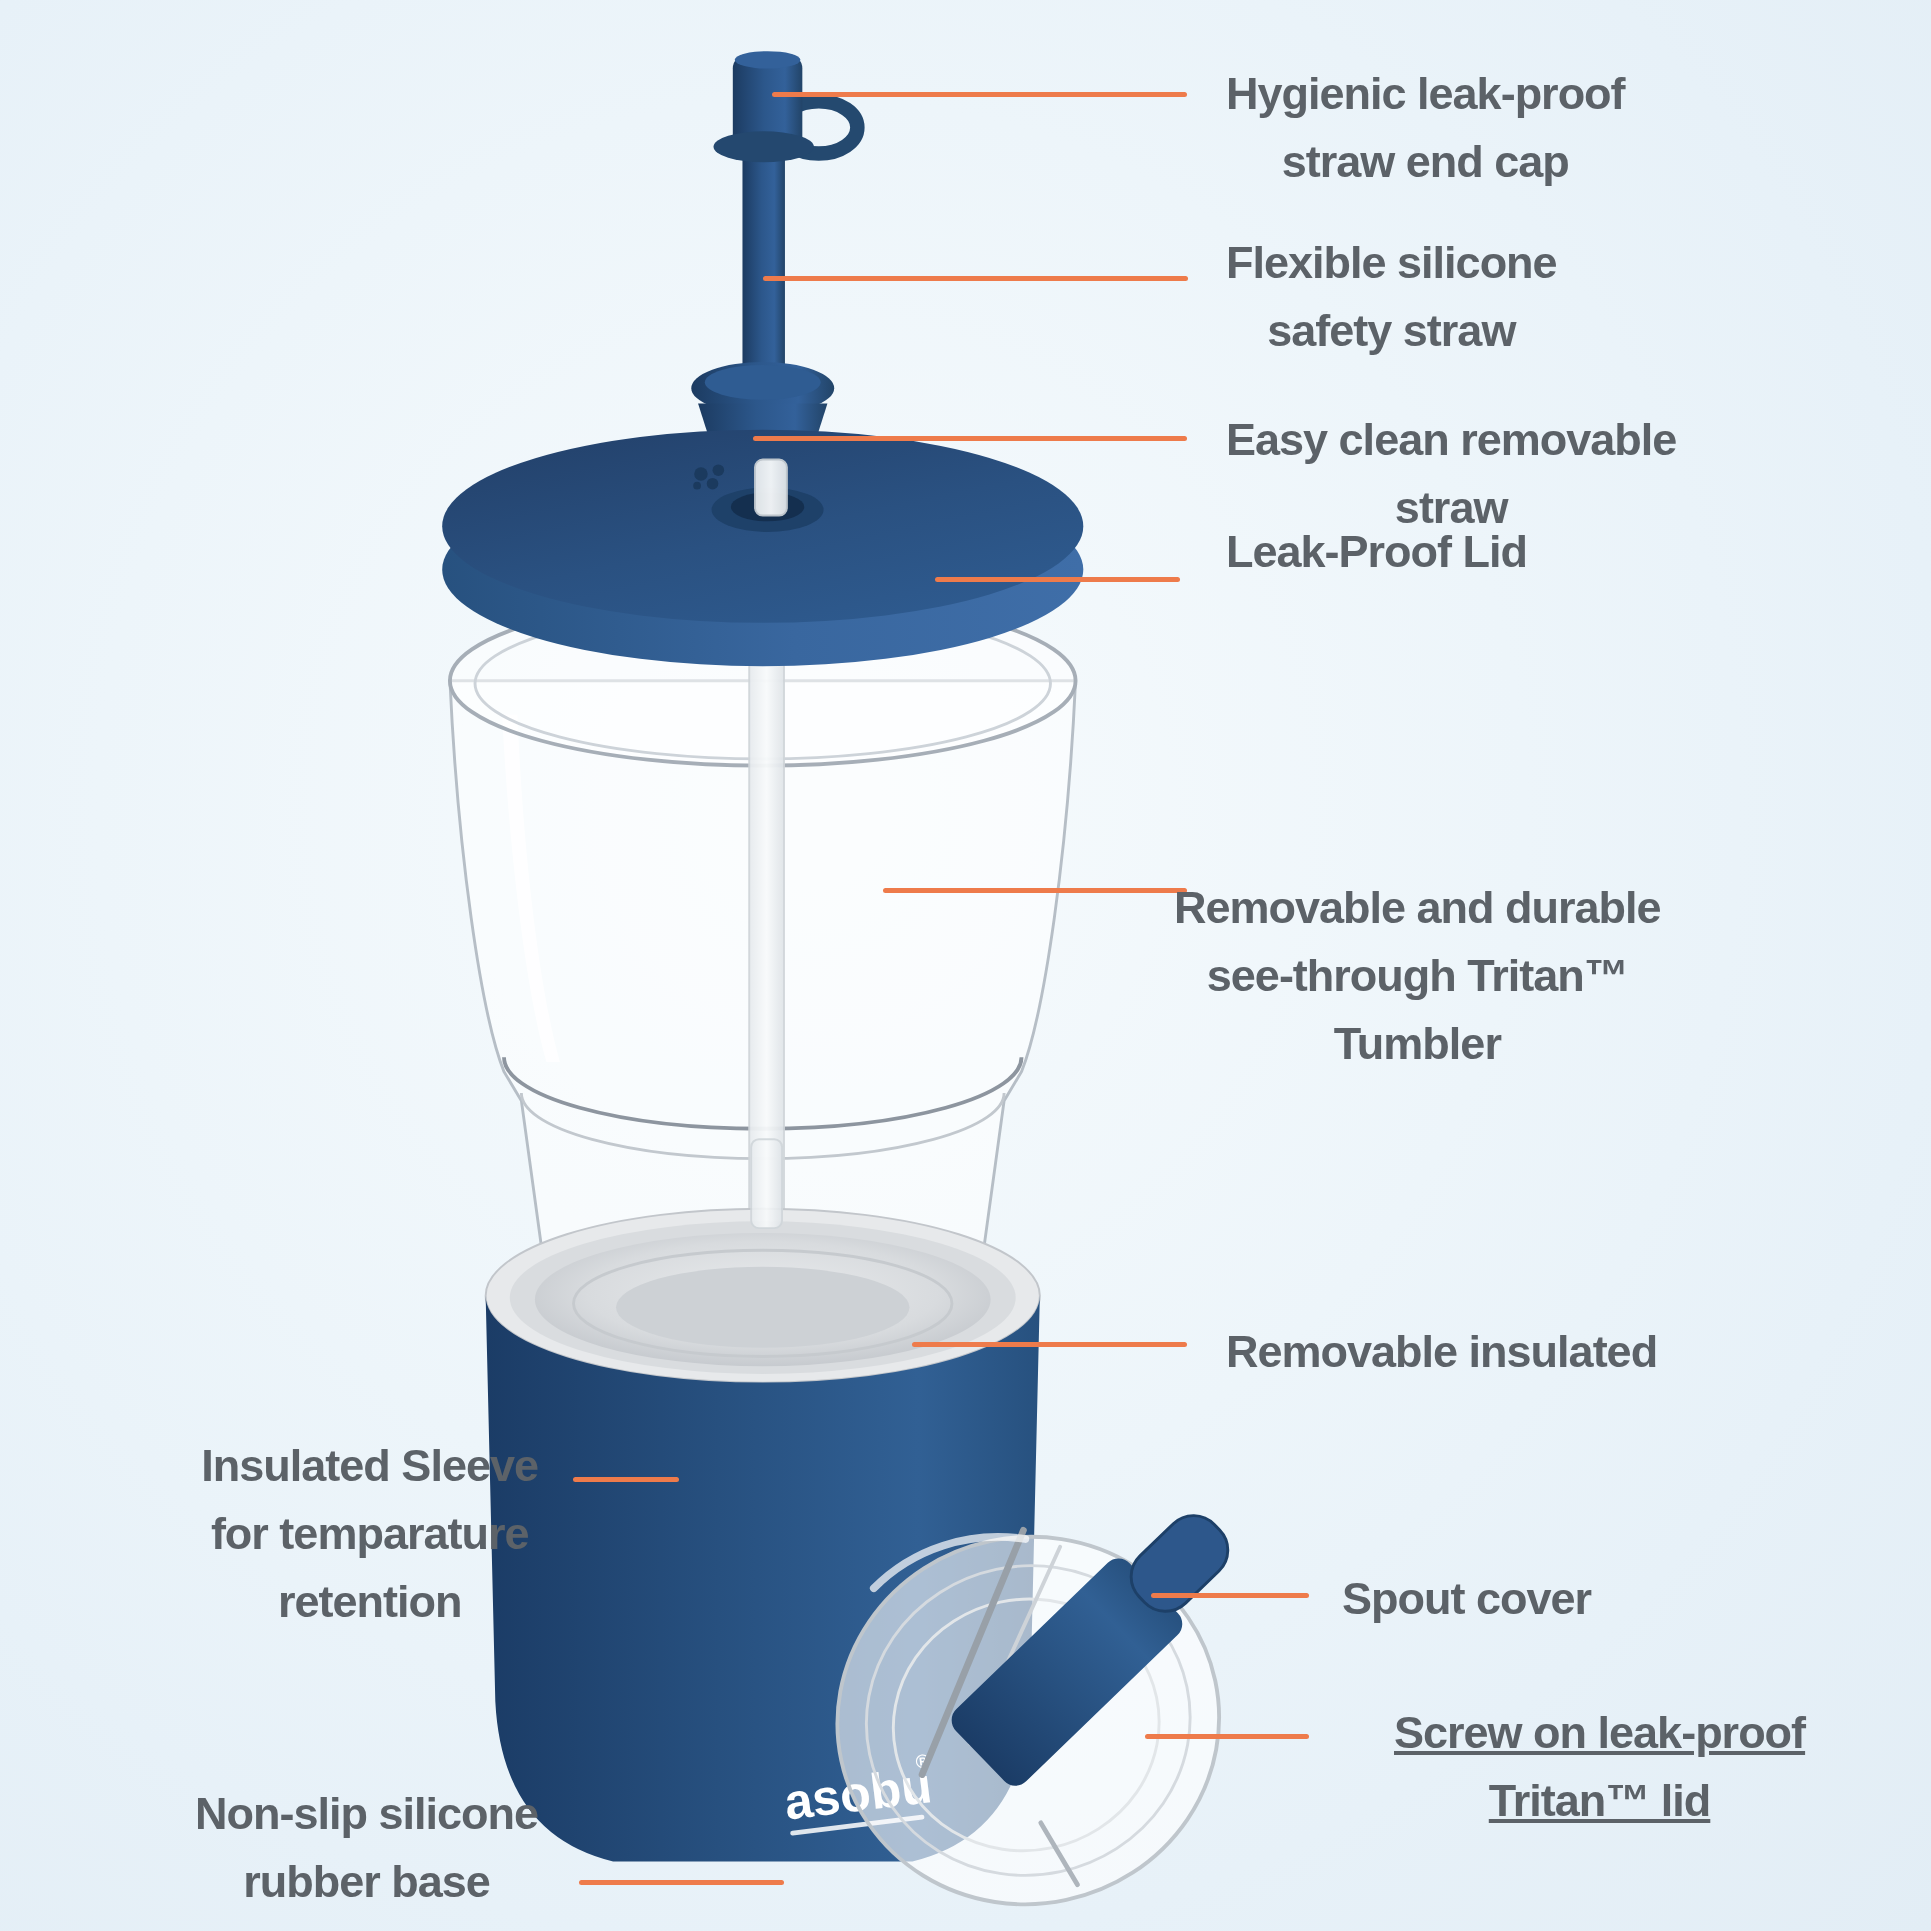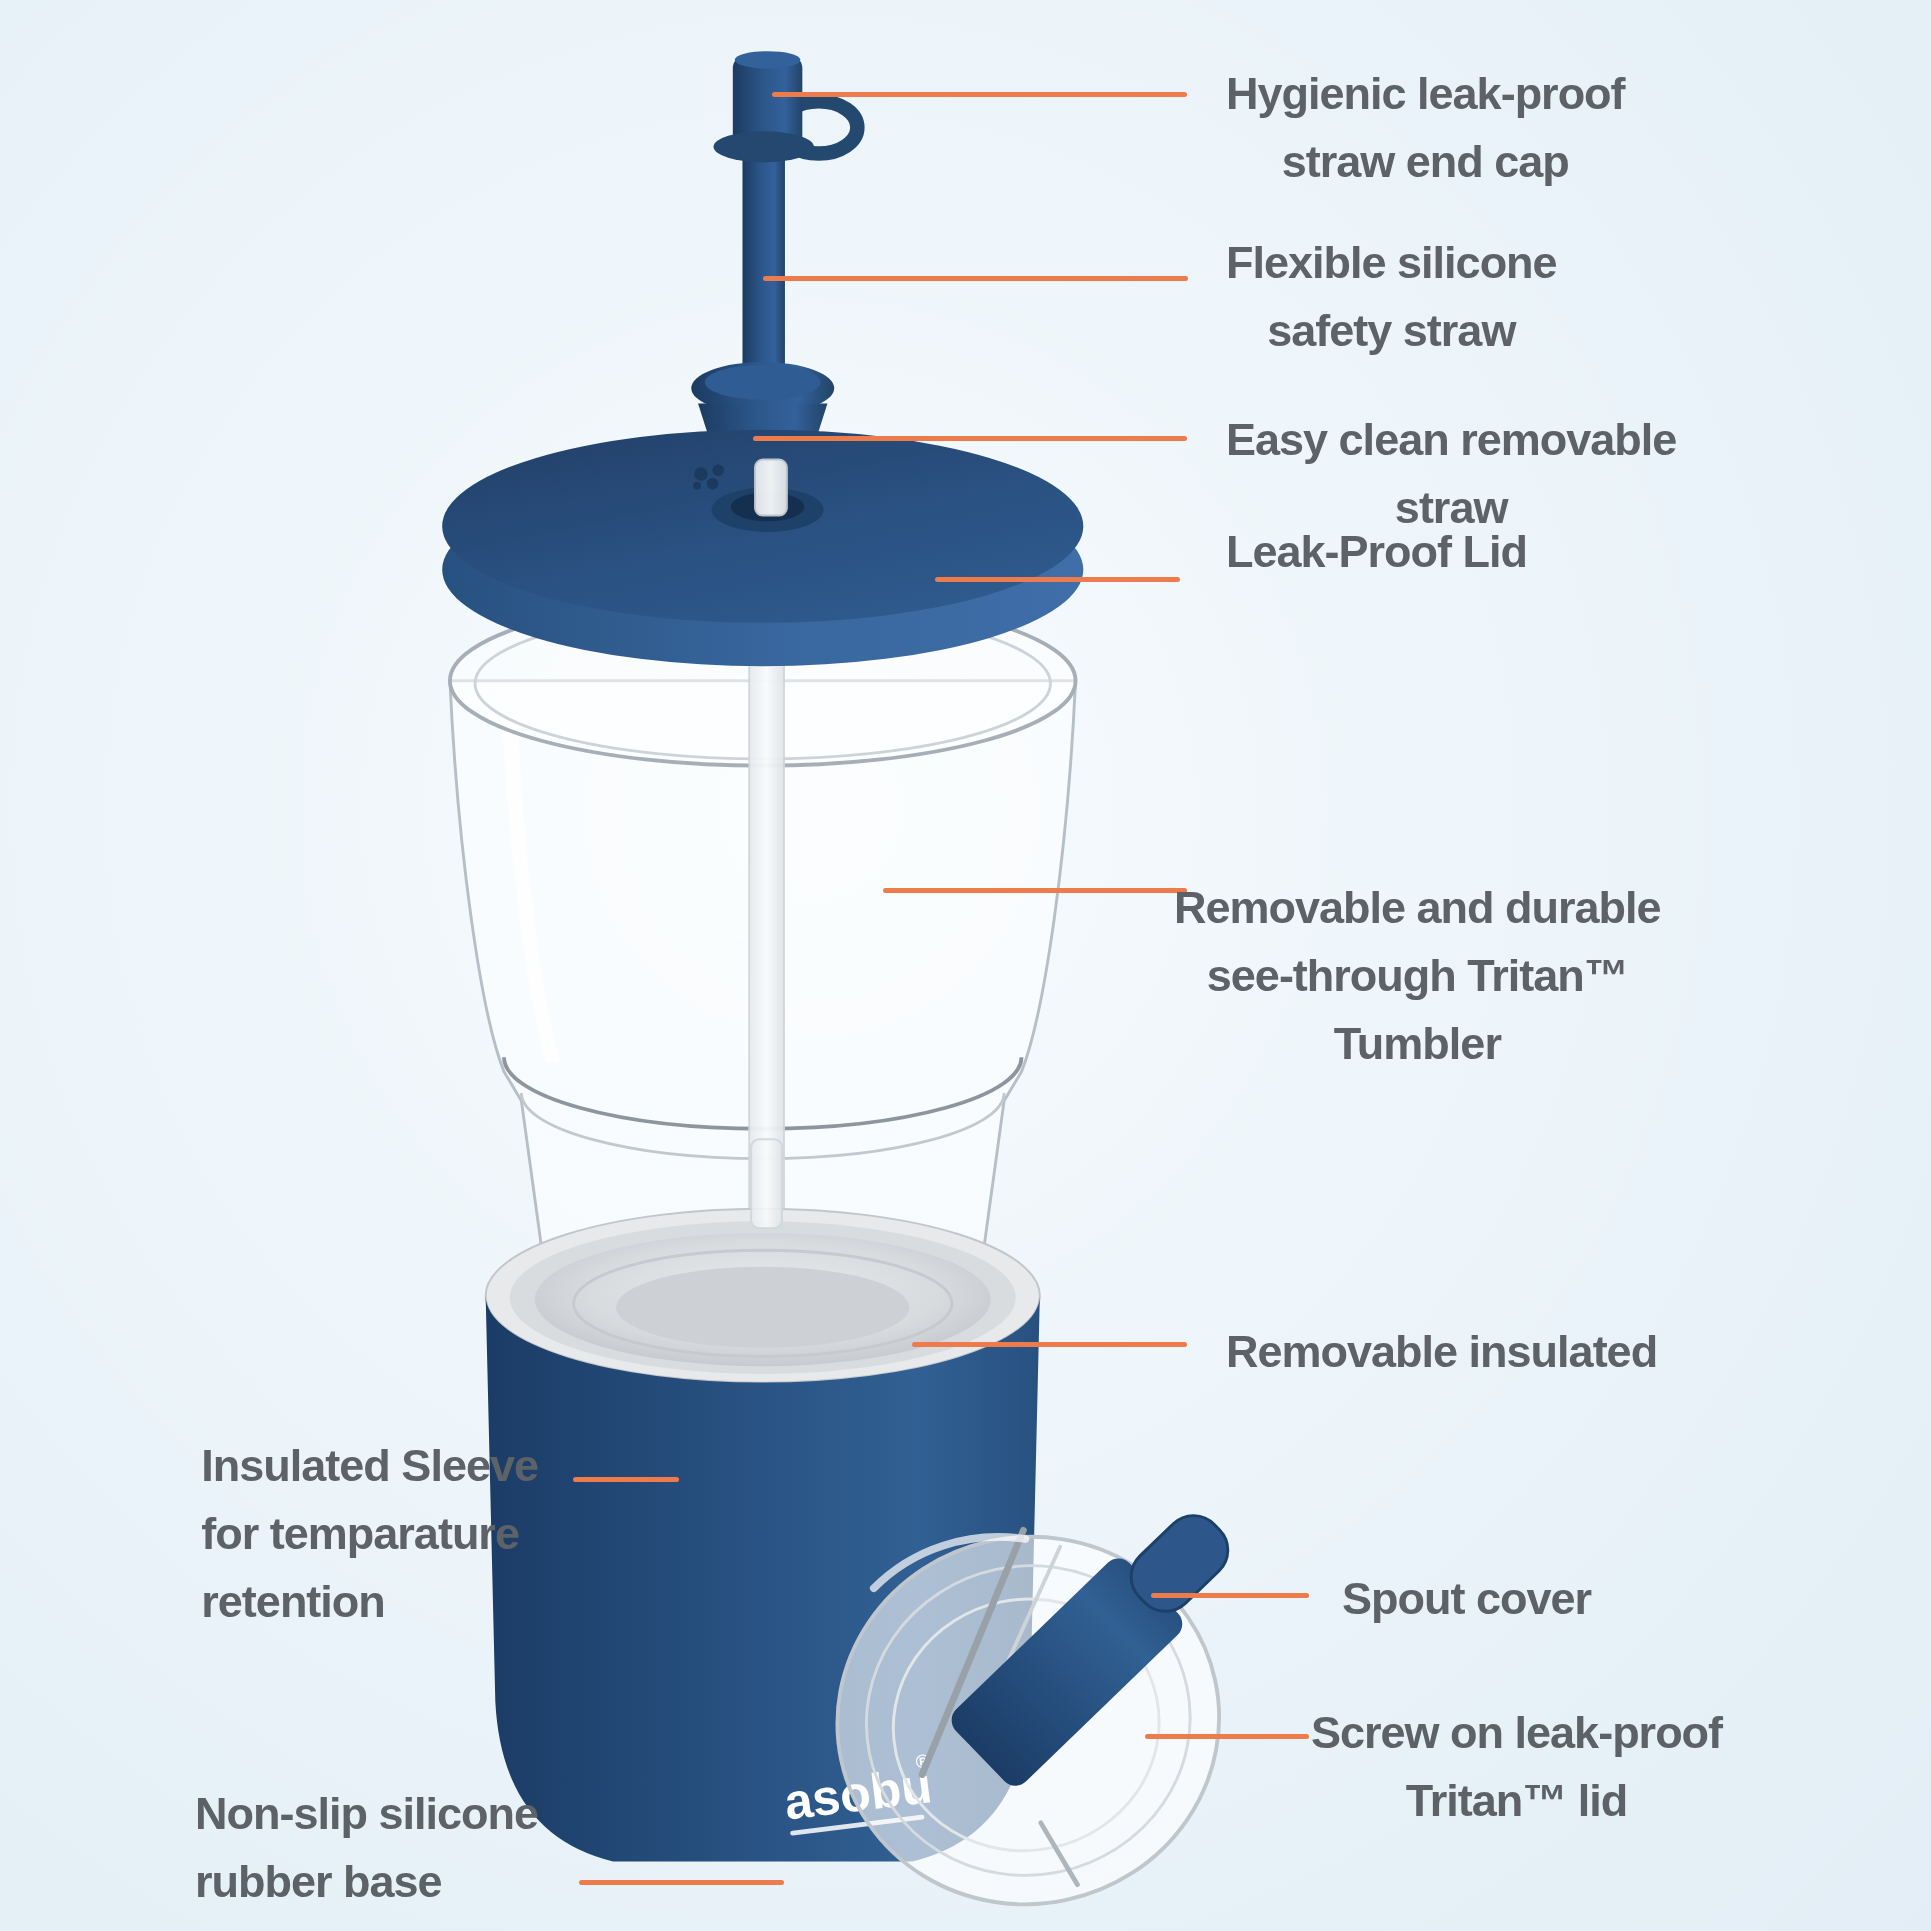--- a/index.html
+++ b/index.html
@@ -9,21 +9,21 @@
     font-family:"Liberation Sans", sans-serif;
   }
   #art{position:absolute;left:0;top:0;width:1931px;height:1931px;}
   .lbl{
     position:absolute;
     font-weight:700;font-size:45px;line-height:68px;letter-spacing:-1px;
     color:#5c6268;white-space:nowrap;
   }
   .lbl .ln{display:block;}
   .lbl.right{text-align:center;}
-  .lbl.left{text-align:left;}
+  .lbl.left{text-align:center;}
   .leader{
     position:absolute;height:4.8px;border-radius:2.9px;
     background:#ee7b4b;
   }
 </style>
 </head>
 <body>
 
 <div id="stage">
 
@@ -192,21 +192,21 @@
   </div>
 
   <div class="lbl right" style="left:1226px;top:1318px;">
     <span class="ln">Removable insulated</span>
   </div>
 
   <div class="lbl right" style="left:1342px;top:1565px;">
     <span class="ln">Spout cover</span>
   </div>
 
-  <div class="lbl right" style="left:1311px;top:1699px;">
+  <div class="lbl right" style="left:1394px;top:1699px;text-decoration:underline;">
     <span class="ln">Screw on leak-proof</span>
     <span class="ln">Tritan™ lid</span>
   </div>
 
   <div class="lbl left" style="right:1393px;top:1432px;">
     <span class="ln">Insulated Sleeve</span>
     <span class="ln">for temparature</span>
     <span class="ln">retention</span>
   </div>
 

